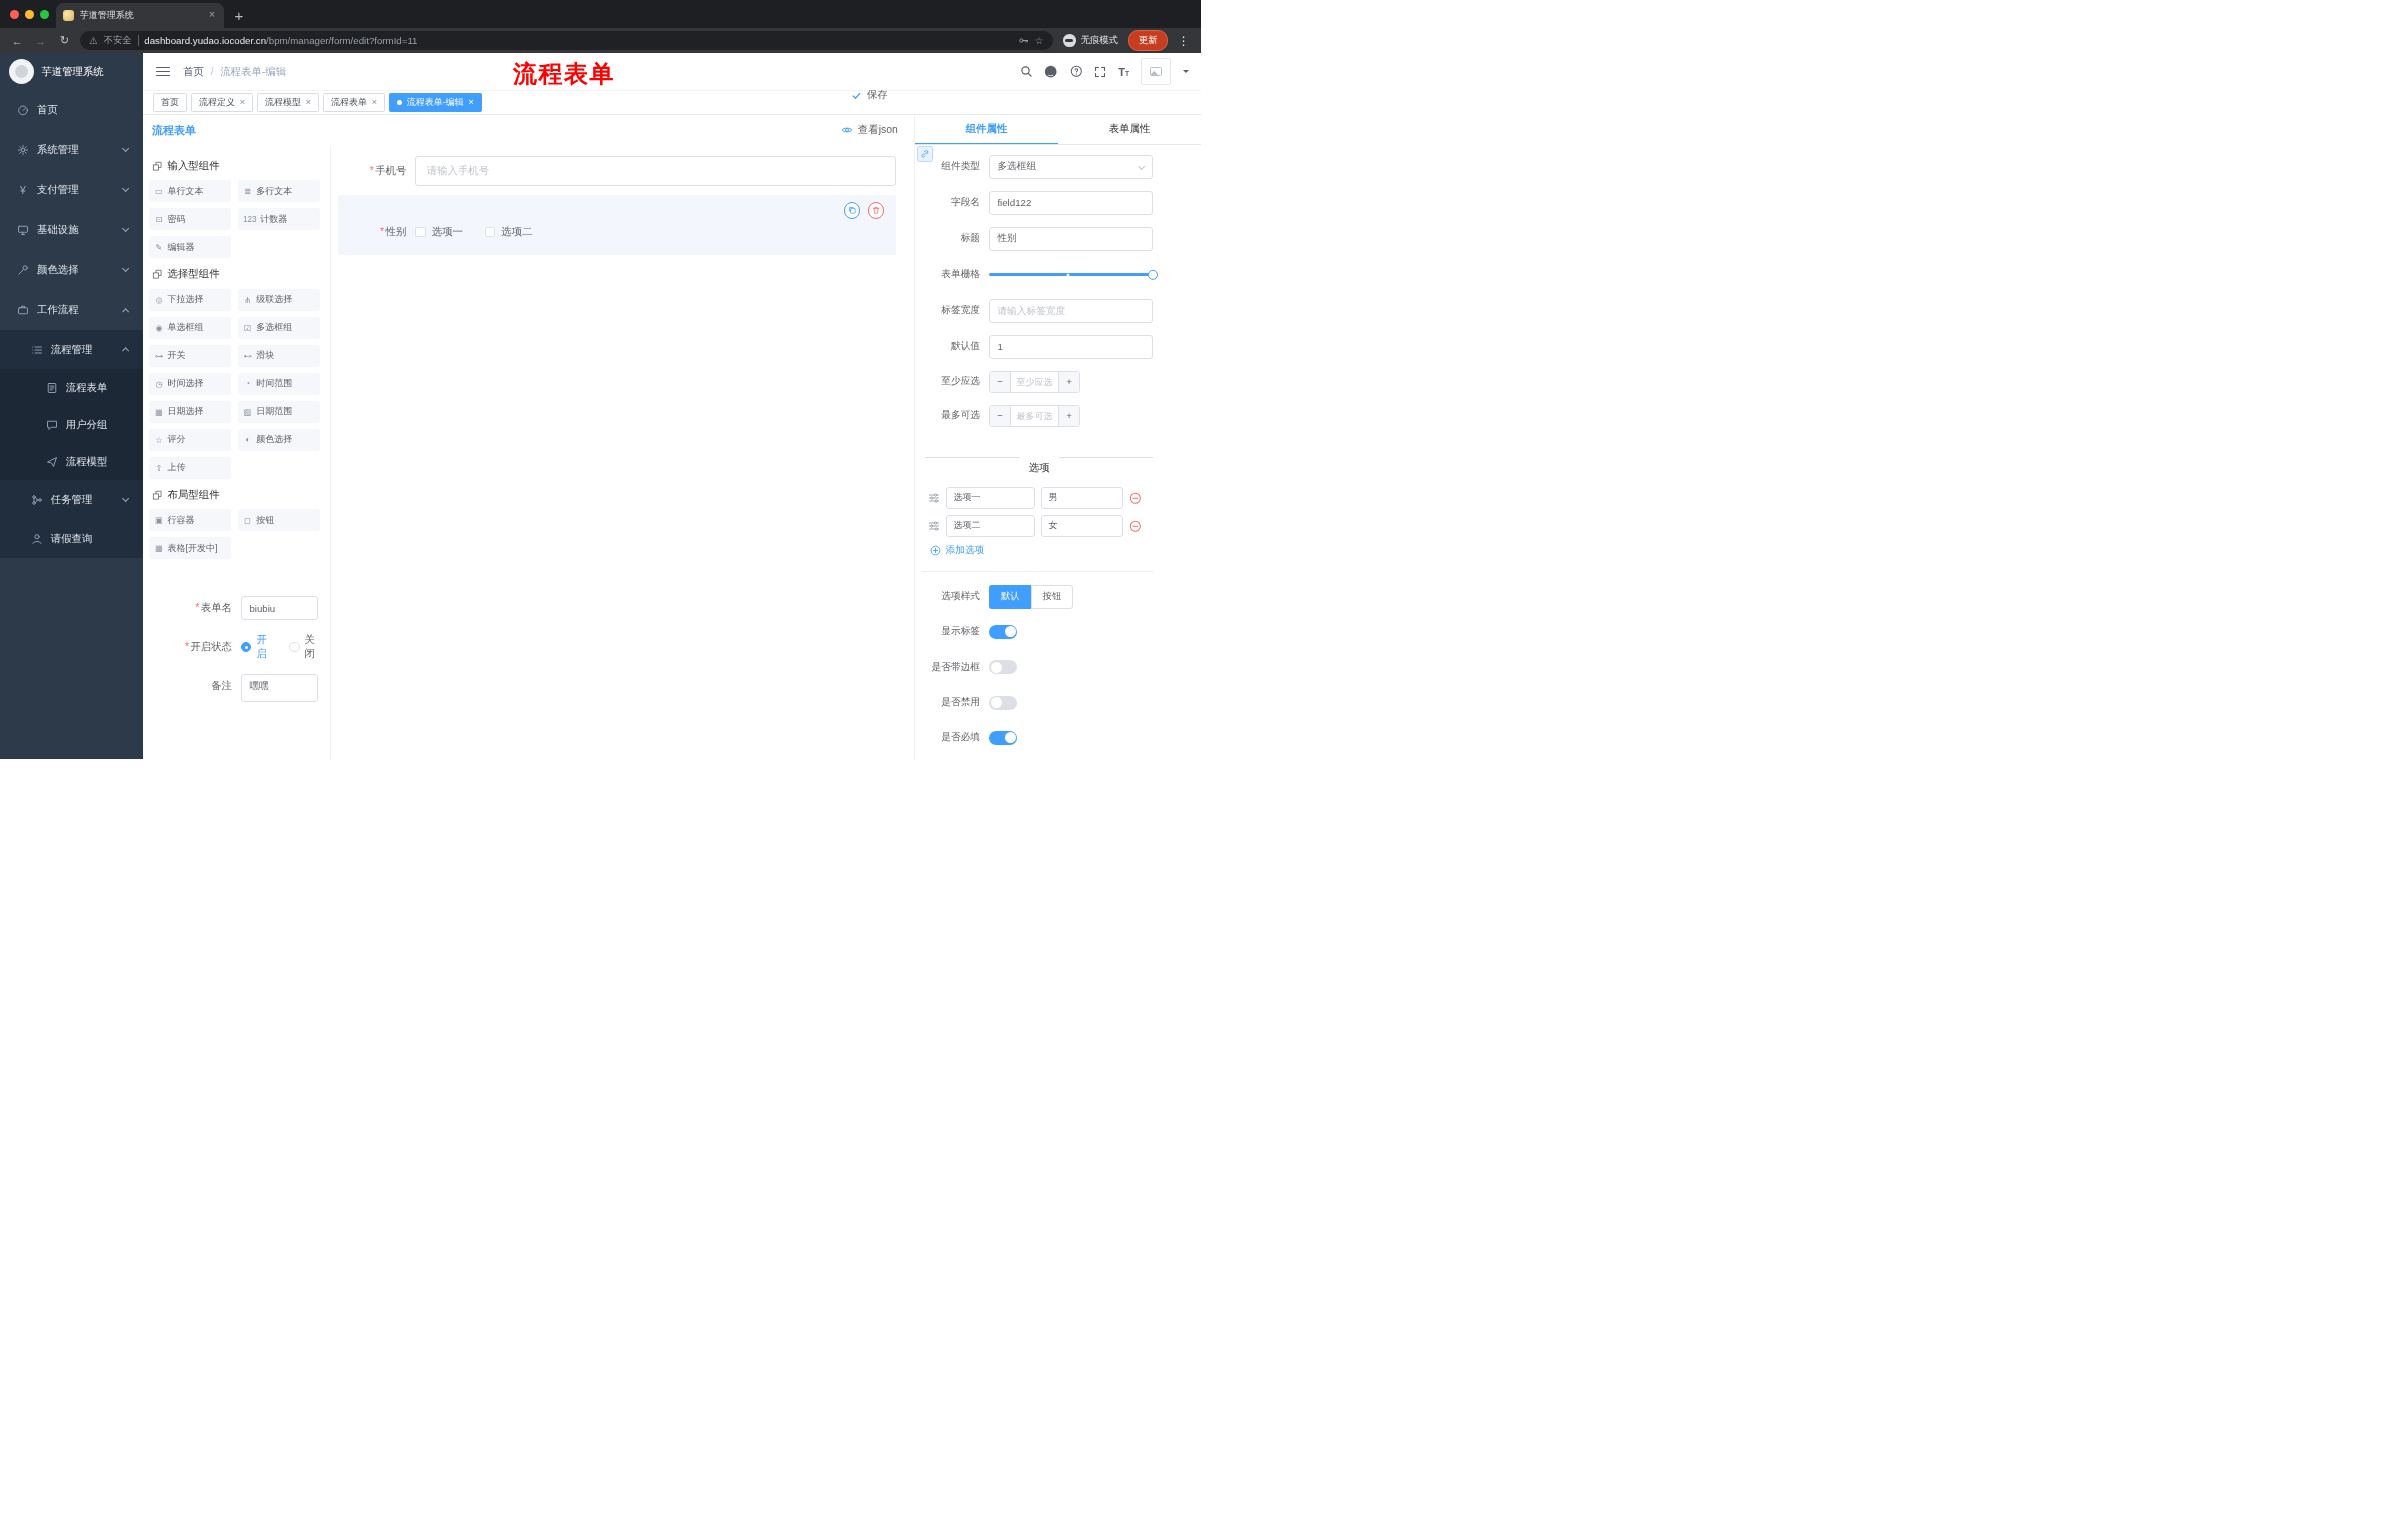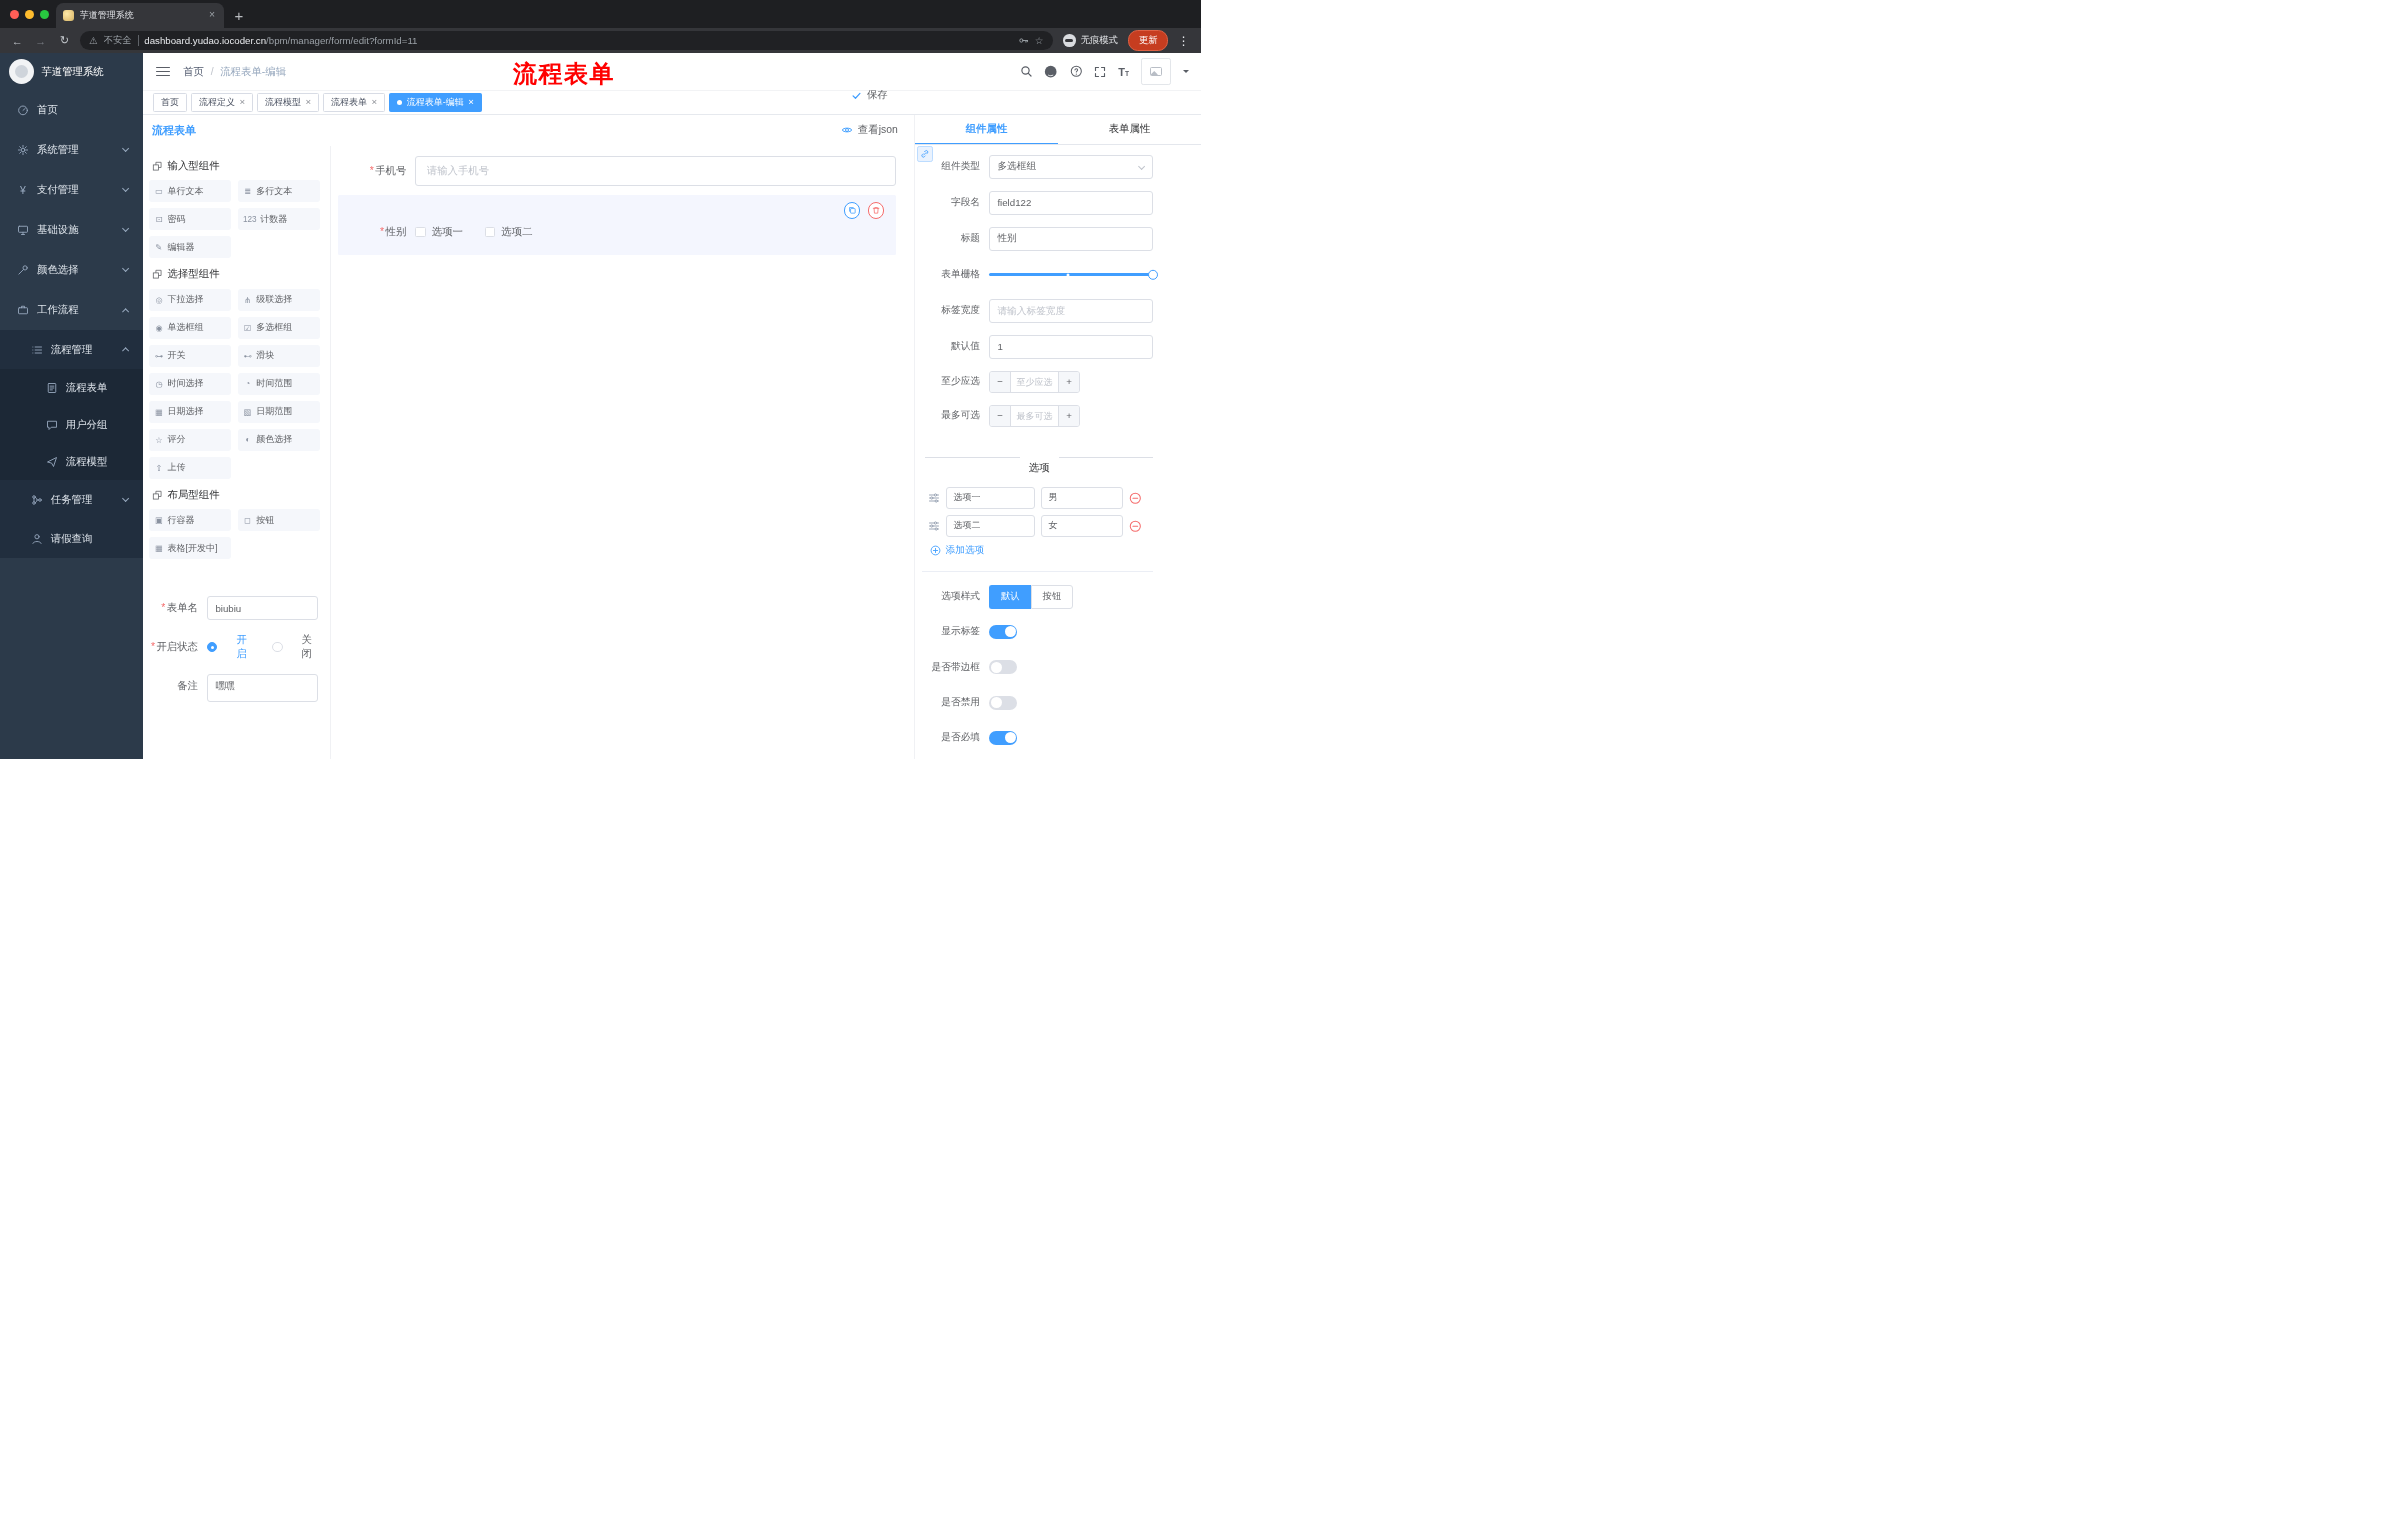--- a/index.html
+++ b/index.html
@@ -86,31 +86,31 @@
   .ct-btn { display:flex; align-items:center; gap:4.5px; font-size:10.4px; color:#606266; background:none; border:none; cursor:pointer; }
   .ct-btn.danger { color:#f56c6c; }
   .panes { flex:1; display:flex; min-height:0; }
 
   
   .comp-panel { width:188px; border-right:0.7px solid #f0f1f4; padding:4.5px 6px 0; overflow:hidden; flex-shrink:0; }
   .group-title { display:flex; align-items:center; gap:5.2px; font-size:10.4px; color:#303133; margin:9px 0 7.4px 3px; }
   .comp-grid { display:flex; flex-wrap:wrap; gap:6px 6.7px; }
   .comp-item { width:82px; height:22px; background:#f5f7fb; border-radius:3px; display:flex; align-items:center; gap:3.7px; padding:0 5.2px; font-size:9px; color:#606266; cursor:move; }
   .ci-glyph { color:#8a92a0; font-size:8.2px; min-width:9.7px; text-align:center; }
-  .panel-form { margin-top:37px; padding-right:6px; }
+  .panel-form { margin-top:37px; padding-right:6px;margin-left:34px; }
   .pf-row { display:flex; margin-bottom:15px; align-items:center; }
   .pf-row.top { align-items:flex-start; }
   .pf-label { width:58px; text-align:right; font-size:10.4px; color:#606266; padding-right:9px; flex-shrink:0; line-height:24px; white-space:nowrap; }
   .req { color:#f56c6c; margin-right:1.5px; }
   .pf-ctrl { flex:1; }
   .el-input { width:100%; height:24px; border:0.7px solid #dcdfe6; border-radius:3px; padding:0 7.4px; font-size:9.7px; color:#606266; background:#fff; }
   .el-input::placeholder { color:#c0c4cc; }
   .el-textarea { width:100%; height:28px; border:0.7px solid #dcdfe6; border-radius:3px; padding:4.5px 7.4px; font-size:9.7px; color:#606266; resize:none; }
   .radio-line { display:flex; align-items:center; gap:19.3px; height:24px; }
-  .radio { display:flex; align-items:center; gap:19px; font-size:10.4px; color:#606266; cursor:pointer; }
+  .radio { display:flex; align-items:center; gap:5px; font-size:10.4px; color:#606266; cursor:pointer; }
   .rdot { width:10.4px; height:10.4px; border-radius:50%; border:0.7px solid #dcdfe6; background:#fff; position:relative; flex-shrink:0; }
   .radio.checked .rdot { border-color:#409eff; background:#409eff; }
   .radio.checked .rdot::after { content:""; position:absolute; left:3px; top:3px; width:3px; height:3px; border-radius:50%; background:#fff; }
   .radio.checked .rlabel { color:#409eff; }
 
   
   .canvas { flex:1; padding:10.4px 18px 0 7.4px; min-width:0; background:#fff; }
   .cv-row { display:flex; align-items:center; }
   .cv-label { width:77px; flex-shrink:0; text-align:right; padding-right:9px; font-size:10.4px; color:#606266; white-space:nowrap; }
   .cv-input { flex:1; height:30px; border:0.7px solid #dcdfe6; border-radius:3px; padding:0 10.4px; font-size:10.4px; color:#606266; }

